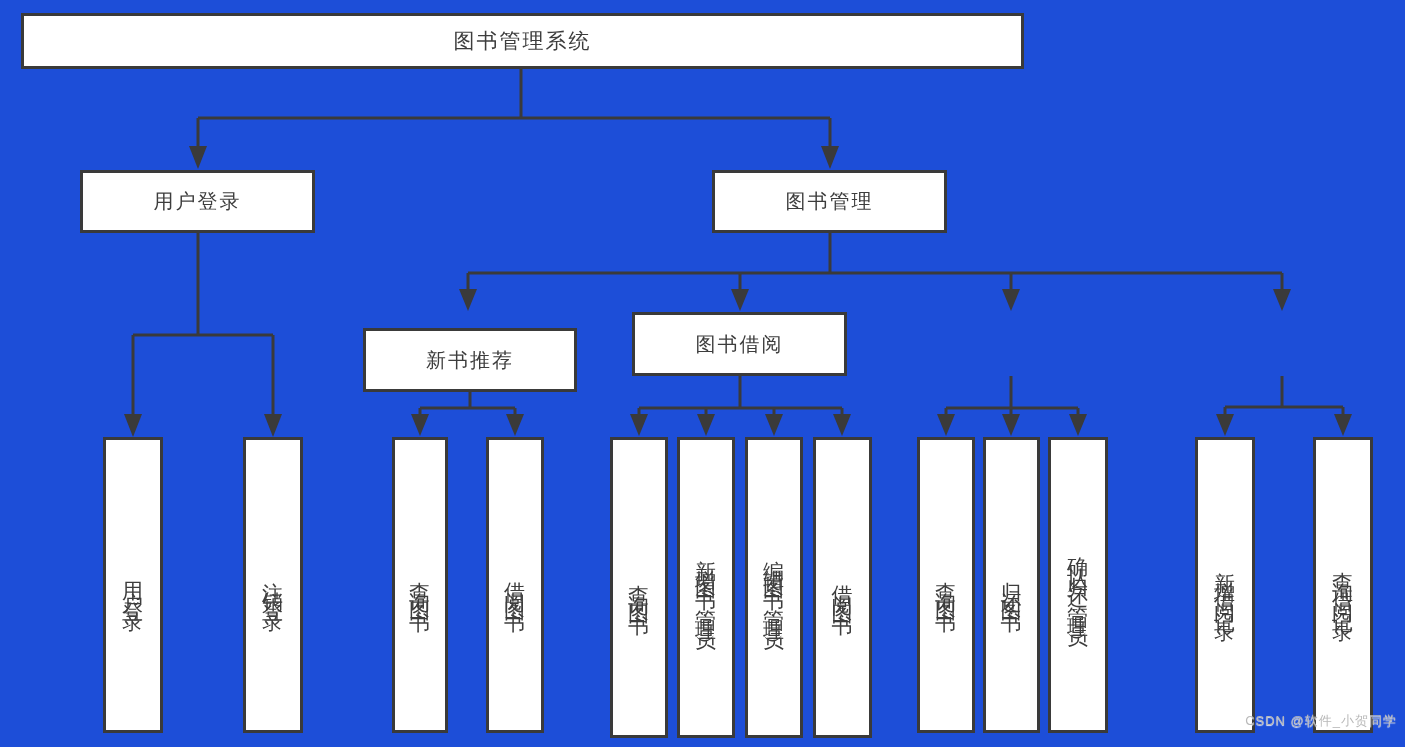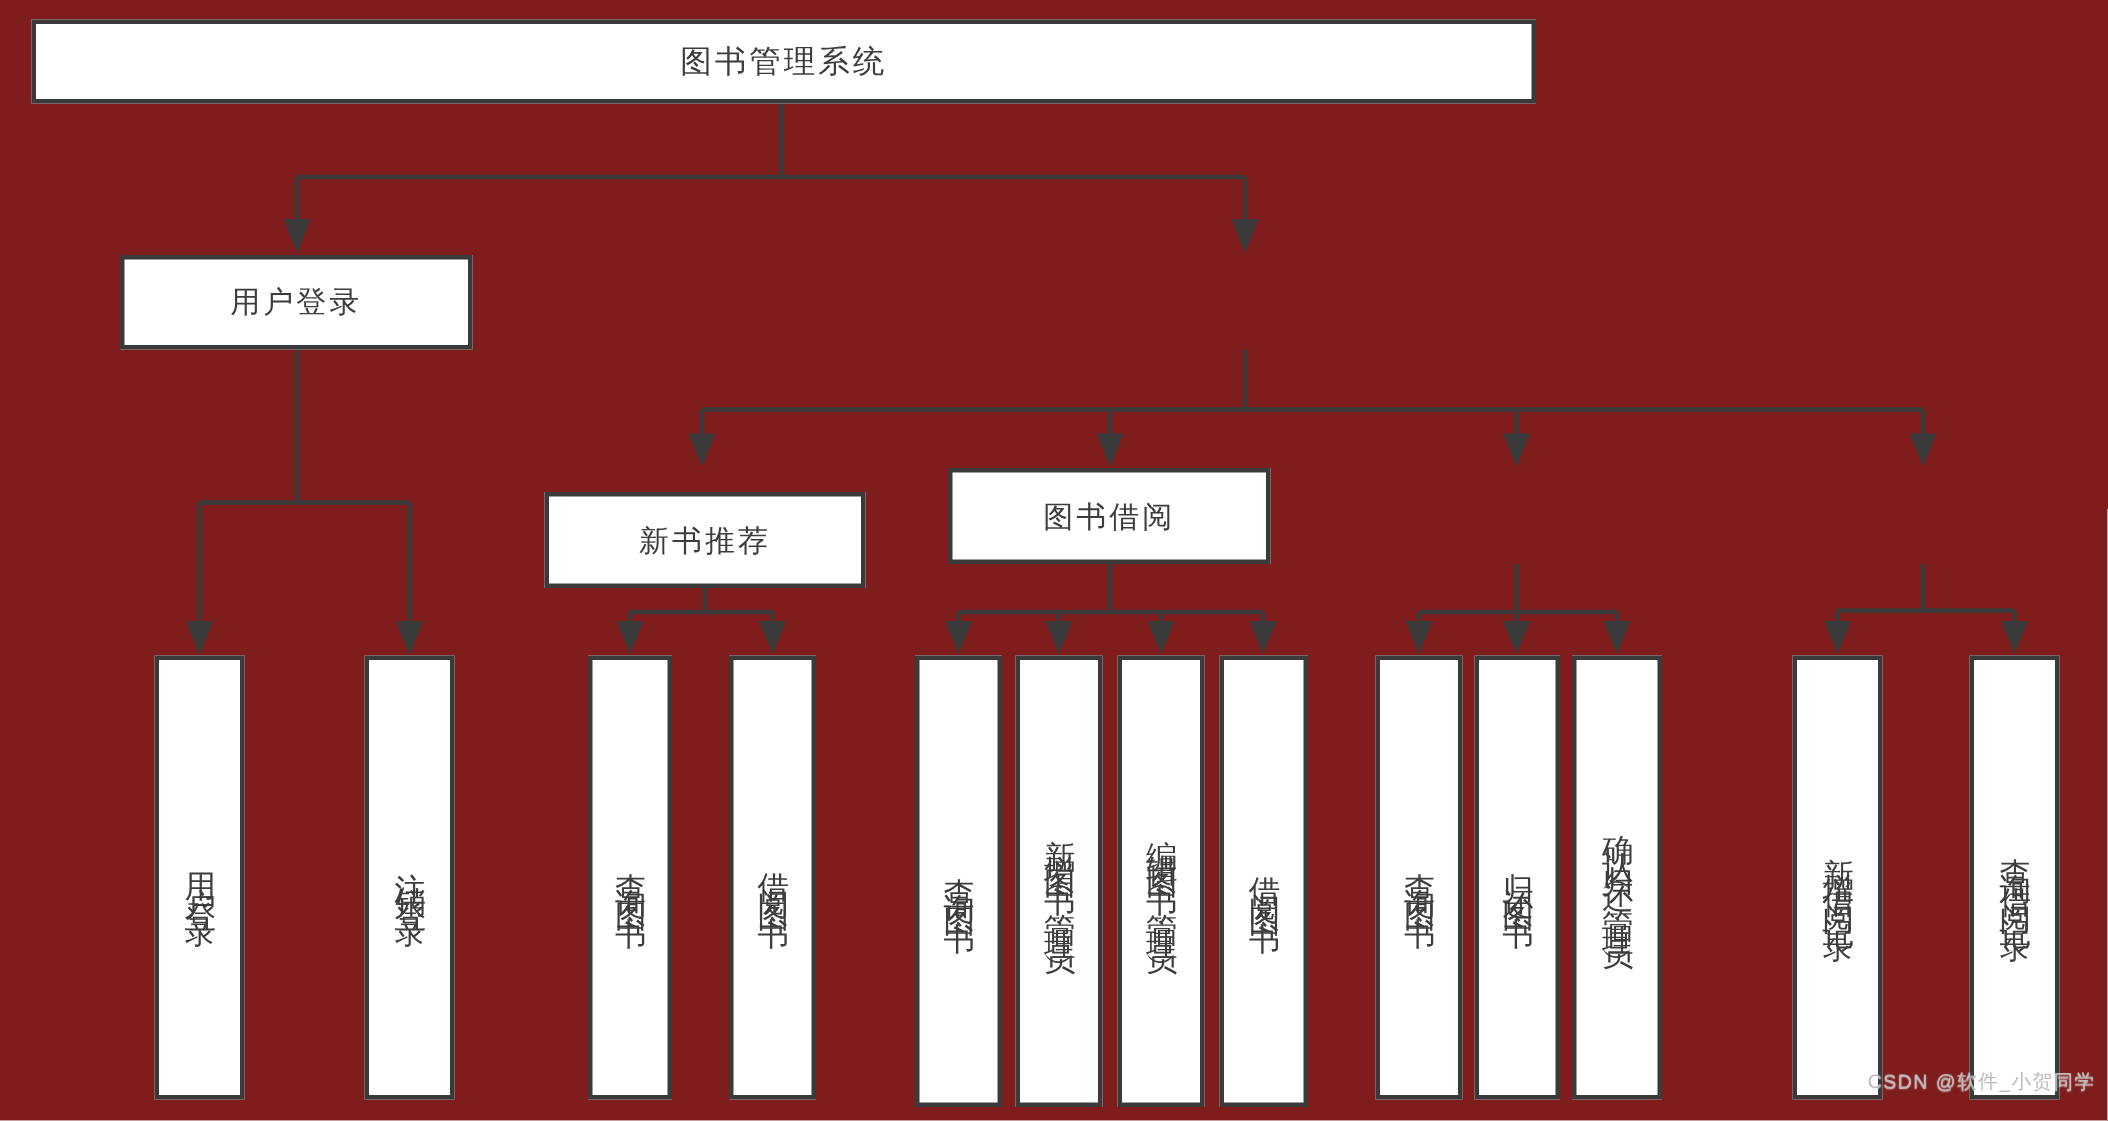--- a/index.html
+++ b/index.html
@@ -4,21 +4,21 @@
 <style>
   html, body {
     margin: 0;
     padding: 0;
     background: #ffffff;
   }
   .stage {
     position: relative;
     width: 1405px;
     height: 747px;
-    background: #7f1d1d;
+    background: #1d4ed8;
     font-family: "Liberation Sans", sans-serif;
     overflow: hidden;
   }
   .connectors {
     position: absolute;
     left: 0; top: 0;
     width: 1405px;
     height: 747px;
   }
   .box {
@@ -113,20 +113,21 @@
     <g>
       <path d="M1282,376 V407 M1225,407 H1343 M1225,407 V416 M1343,407 V416"></path>
       <polygon points="1216,414 1234,414 1225,436" fill="#3a3a3a" stroke="none"></polygon>
       <polygon points="1334,414 1352,414 1343,436" fill="#3a3a3a" stroke="none"></polygon>
     </g>
   </svg>
 
   <div class="box" style="left:21px; top:13px; width:1003px; height:56px; font-size:21px;">图书管理系统</div>
 
   <div class="box" style="left:80px; top:170px; width:235px; height:63px;">用户登录</div>
+  <div class="box" style="left:712px; top:170px; width:235px; height:63px;">图书管理</div>
 
   <div class="box" style="left:363px; top:328px; width:214px; height:64px;">新书推荐</div>
   <div class="box" style="left:632px; top:312px; width:215px; height:64px;">图书借阅</div>
 
   <div class="vbox" style="left:103px; top:437px; width:60px; height:296px;">
     <span>用户登录</span>
     </div>
   <div class="vbox" style="left:243px; top:437px; width:60px; height:296px;">
     <span>注销登录</span>
     </div>

